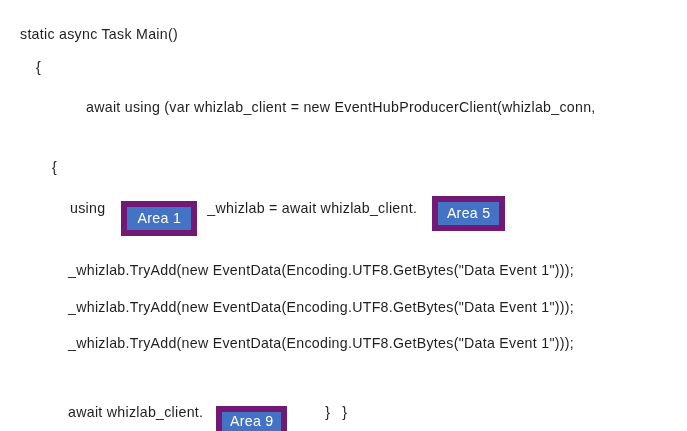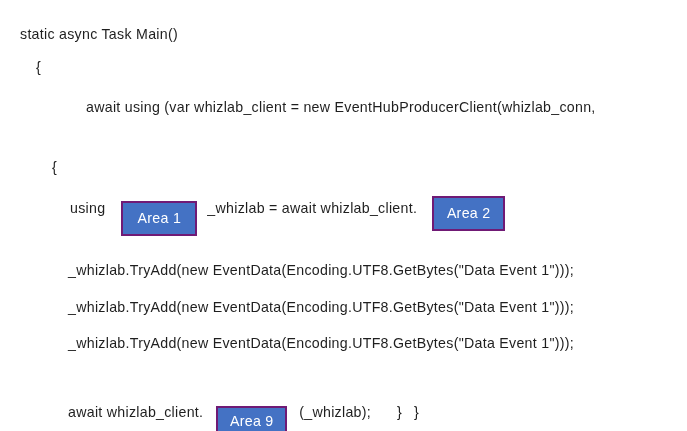--- a/index.html
+++ b/index.html
@@ -62,21 +62,21 @@
   }
 
   .seg {
     white-space: pre;
     text-align: right;
   }
 
   
   .area-box {
     background: #4472C4;
-    border: 2px solid #701a75;
+    border: 6px solid #701a75;
     color: #ffffff;
     font-size: 14.2px;
     line-height: 1;
     display: flex;
     align-items: center;
     justify-content: center;
     box-sizing: border-box;
     text-align: center;
     letter-spacing: 0.02em;
     margin-top: 20px;
@@ -116,32 +116,31 @@
 
   <div class="code-line ln-await-using-a">await using (var whizlab_client = new EventHubProducerClient(whizlab_conn,</div>
 
 
   <div class="code-line ln-open-brace-2">{</div>
 
   <div class="code-line ln-using-row">
     <span class="seg">using</span>
     <span class="area-box area-1">Area 1</span>
     <span class="seg">_whizlab = await whizlab_client.</span>
-    <span class="area-box area-2">Area 2</span>
+    <span class="area-box area-2">Area 5</span>
   </div>
 
   <div class="code-line ln-tryadd-1">_whizlab.TryAdd(new EventData(Encoding.UTF8.GetBytes("Data Event 1")));</div>
 
   <div class="code-line ln-tryadd-2">_whizlab.TryAdd(new EventData(Encoding.UTF8.GetBytes("Data Event 1")));</div>
 
   <div class="code-line ln-tryadd-3">_whizlab.TryAdd(new EventData(Encoding.UTF8.GetBytes("Data Event 1")));</div>
 
   <div class="code-line ln-flush-row">
     <span class="seg">await whizlab_client.</span>
     <span class="area-box area-3">Area 9</span>
-    <span class="seg">(_whizlab);</span>
     <span class="gap-wide"></span>
     <span class="seg">}</span>
     <span class="gap-mid"></span>
     <span class="seg">}</span>
   </div>
 
 </div>
 
 </body></html>

